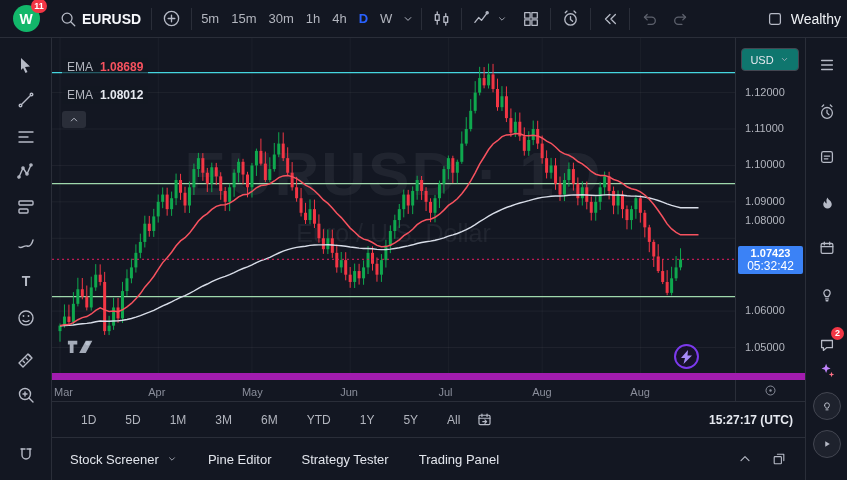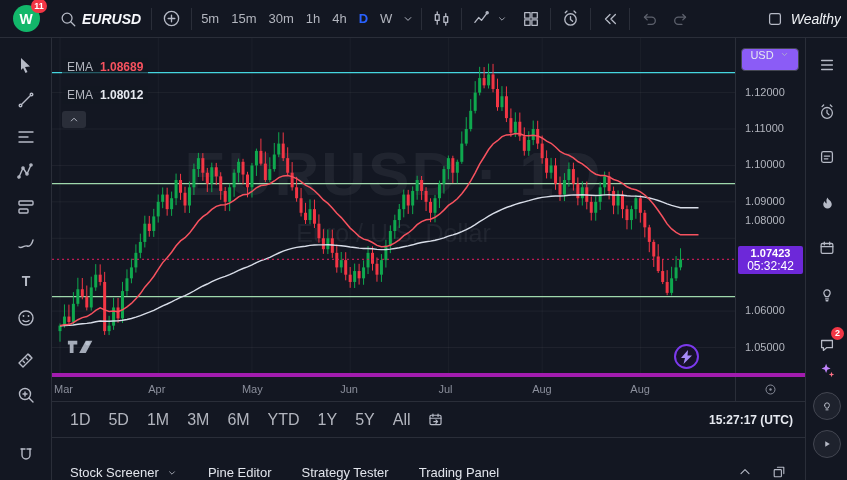--- a/index.html
+++ b/index.html
@@ -10,29 +10,29 @@
   
   .topbar { height:38px; display:flex; align-items:center; border-bottom:1px solid #2a2e39; padding-right:6px; }
   .logo-wrap { width:52px; display:flex; justify-content:center; position:relative; }
   .logo-circle { width:27px; height:27px; border-radius:50%; background:#12b76a; color:#fff;
     display:flex; align-items:center; justify-content:center; font-weight:bold; font-size:14px; }
   .noti-badge { position:absolute; top:-6px; right:5px; background:#f23645; color:#fff;
     font-size:9px; font-weight:bold; border-radius:8px; min-width:16px; height:14px;
     line-height:14px; text-align:center; padding:0 3px; }
   .tbtn { display:flex; align-items:center; gap:5px; padding:0 7px; height:28px; border-radius:4px;
     color:#d1d4dc; font-size:13px; cursor:pointer; background:none; border:none; }
-  .symbol-name { font-weight:bold; font-size:14px; color:#f8f9fd;font-style:italic; }
+  .symbol-name { font-weight:bold; font-size:14px; color:#f8f9fd; }
   .sep { width:1px; height:22px; background:#2a2e39; margin:0 3px; }
   .tf { padding:0 6px; height:28px; font-size:13px; color:#b2b5be; background:none; border:none; cursor:pointer; }
   .tf.active { color:#2962ff; font-weight:bold; }
   .icon { display:flex; align-items:center; justify-content:center; }
   .icon svg { stroke:#b6bac6; fill:none; stroke-width:1.4; stroke-linecap:round; stroke-linejoin:round; }
   .dim svg { opacity:.45; }
   .spacer { flex:1; }
-  .brand-name { font-size:14px; color:#f0f2f6; white-space:nowrap; overflow:hidden; max-width:60px;font-style:italic; }
+  .brand-name { font-size:14px; color:#f0f2f6; white-space:nowrap; overflow:hidden; max-width:60px; }
 
   
   .main { height:442px; display:flex; }
 
   .lefttools { width:52px; border-right:1px solid #2a2e39; position:relative; }
   .tool { position:absolute; left:12px; width:28px; height:28px; display:flex;
     align-items:center; justify-content:center; cursor:pointer; }
   .tool svg { stroke:#b6bac6; fill:none; stroke-width:1.4; stroke-linecap:round; stroke-linejoin:round; }
 
   .chartcol { width:753px; display:flex; flex-direction:column; }
@@ -56,40 +56,40 @@
   .collapse-btn svg { stroke:#b6bac6; fill:none; stroke-width:1.6; }
 
   .boost-btn { position:absolute; right:36px; bottom:4px; width:25px; height:25px; border-radius:50%;
     border:2px solid #7c3aed; background:#17122b; display:flex; align-items:center; justify-content:center;
     z-index:4; cursor:pointer; }
   .tv-logo { position:absolute; left:14px; bottom:14px; z-index:3; }
 
   .axis { width:70px; border-left:1px solid #2a2e39; position:relative; font-size:11px; color:#b2b5be; cursor:ns-resize; }
   .axis-label { position:absolute; left:9px; }
   .usd-btn { position:absolute; top:10px; left:5px; width:58px; height:23px; border:1px solid #434651;
-    border-radius:4px; background:#8b5cf6; display:flex; align-items:flex-start; justify-content:center;
+    border-radius:4px; background:#0f766e; display:flex; align-items:center; justify-content:center;
     gap:5px; font-size:11px; color:#e6e9f0; cursor:pointer; z-index:3; }
   .badge-price { position:absolute; left:2px; width:65px; background:#e91e63; color:#fff;
     border-radius:2px; text-align:center; z-index:2; padding:1px 0; font-size:11px; line-height:13px;
     font-weight:bold; }
   .badge-price .cd { font-size:12px; font-weight:normal; }
 
-  .timerow { height:28px; border-top:4px solid #a21caf; display:flex; }
+  .timerow { height:28px; border-top:7px solid #a21caf; display:flex; }
   .timeaxis { width:683px; position:relative; font-size:11px; color:#8a8e9b; cursor:ew-resize; }
   .month-label { position:absolute; top:6px; }
   .corner { width:70px; border-left:1px solid #2a2e39; display:flex; align-items:center; justify-content:center; }
   .corner svg { stroke:#8a8e9b; fill:none; stroke-width:1.3; }
 
   .rangerow { height:36px; border-top:1px solid #2a2e39; display:flex; align-items:center; padding:0 10px; gap:2px; }
-  .range-btn { font-size:16px; color:#b2b5be; background:none; border:none; padding:4px 8px;
-    border-radius:4px; cursor:pointer; }
+  .range-btn { font-size:12px; color:#b2b5be; background:none; border:none; padding:4px 8px;
+    border-radius:4px; cursor:pointer;margin-left:11px; }
   .goto-date { margin-left:6px; }
   .clock { margin-left:auto; font-size:12px; font-weight:bold; color:#e6e9f0; padding-right:2px; white-space:nowrap; }
 
-  .footer { height:43px; border-top:1px solid #2a2e39; display:flex; align-items:flex-end; padding:0 18px; gap:30px; }
+  .footer { height:43px; border-top:1px solid #2a2e39; display:flex; align-items:center; padding:0 18px; gap:30px; }
   .footer-item { display:flex; align-items:center; gap:7px; font-size:13px; color:#e2e5ec;
     background:none; border:none; cursor:pointer; white-space:nowrap; }
   .footer-icons { margin-left:auto; display:flex; gap:18px; }
 
   .rightbar { width:42px; border-left:1px solid #2a2e39; position:relative; }
   .ricon { position:absolute; left:8px; width:26px; height:26px; display:flex; align-items:center;
     justify-content:center; cursor:pointer; }
   .ricon svg { stroke:#b6bac6; fill:none; stroke-width:1.4; stroke-linecap:round; stroke-linejoin:round; }
   .circle-bg { border:1px solid #434651; border-radius:50%; background:#1e222d; width:28px; height:28px; left:7px; }
   .chat-badge { position:absolute; top:-5px; right:-4px; background:#f23645; color:#fff; font-size:9px;
@@ -636,21 +636,21 @@
 
         <div class="axis" id="axis">
           <div class="usd-btn">
             <span>USD</span>
             <span class="icon">
               <svg width="11" height="11" viewBox="0 0 20 20">
                   <path d="M6 8l4 4 4-4"></path>
                 </svg>
             </span>
           </div>
-          <div class="badge-price" id="last-badge" style="top: 208.282px; background: #6d28d9;">
+          <div class="badge-price" id="last-badge" style="top: 208.282px; background: #3b82f6;">
             <div>1.07423</div>
             <div class="cd">05:32:42</div>
           </div>
         <div class="axis-label" style="top: 47.6196px;">1.12000</div>
             <div class="axis-label" style="top: 84.0326px;">1.11000</div>
             <div class="axis-label" style="top: 120.446px;">1.10000</div>
             <div class="axis-label" style="top: 156.859px;">1.09000</div>
             <div class="axis-label" style="top: 176px;">1.08000</div>
             <div class="axis-label" style="top: 266.098px;">1.06000</div>
             <div class="axis-label" style="top: 302.511px;">1.05000</div>

